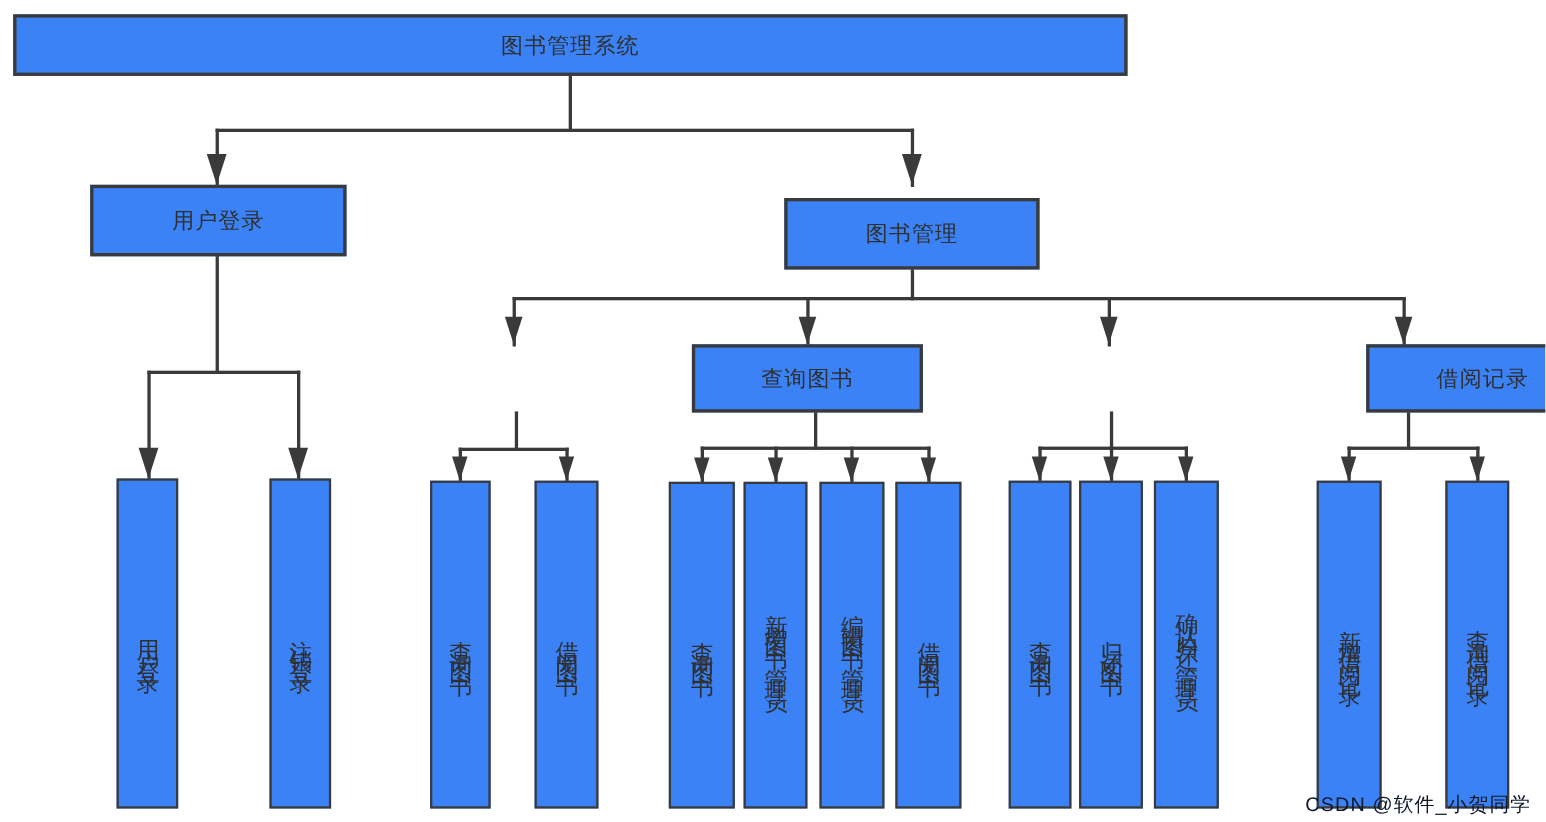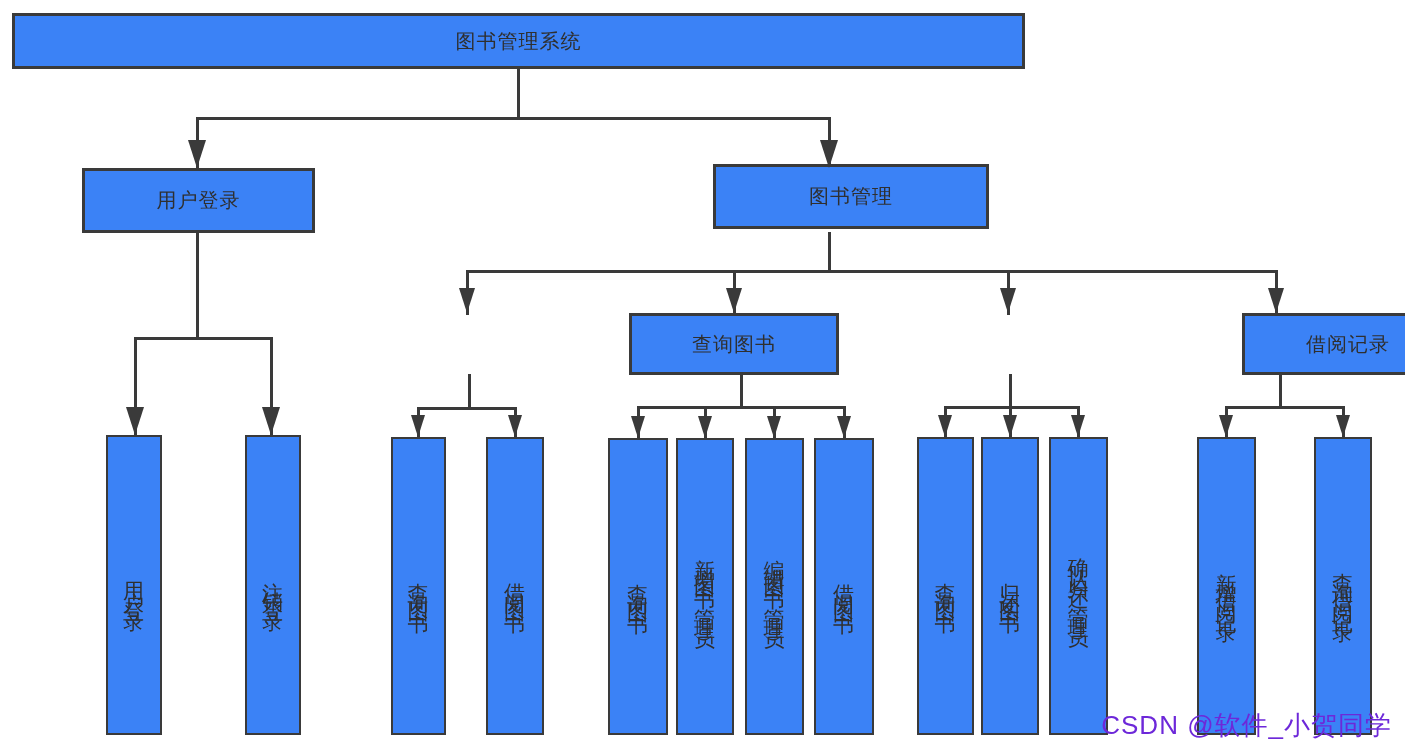--- a/index.html
+++ b/index.html
@@ -50,23 +50,23 @@
   .arrow {
     position: absolute;
     width: 0;
     height: 0;
     z-index: 3;
   }
   .watermark {
     position: absolute;
     right: 13px;
     bottom: 4px;
-    font-size: 26px;
+    font-size: 18px;
     letter-spacing: 1px;
-    color: #6d28d9;
+    color: #0f172a;
     z-index: 5;
     white-space: nowrap;
   }
 </style>
 </head>
 <body>
 
 <div class="canvas">
   <div class="watermark">CSDN @软件_小贺同学</div>
 <div class="line" style="left: 516.5px; top: 67.5px; width: 3px; height: 52px; background: rgb(58, 58, 58);"></div>
@@ -120,21 +120,21 @@
     <div class="arrow" style="left: 1002.5px; top: 415px; border-left: 7.5px solid transparent; border-right: 7.5px solid transparent; border-top: 22px solid rgb(58, 58, 58);"></div>
     <div class="arrow" style="left: 1070.5px; top: 415px; border-left: 7.5px solid transparent; border-right: 7.5px solid transparent; border-top: 22px solid rgb(58, 58, 58);"></div>
     <div class="arrow" style="left: 1218.5px; top: 415px; border-left: 7.5px solid transparent; border-right: 7.5px solid transparent; border-top: 22px solid rgb(58, 58, 58);"></div>
     <div class="arrow" style="left: 1335.5px; top: 415px; border-left: 7.5px solid transparent; border-right: 7.5px solid transparent; border-top: 22px solid rgb(58, 58, 58);"></div>
     <div class="node h" style="left: 12px; top: 13px; width: 1013px; height: 56px; border-color: rgb(58, 58, 58); color: rgb(47, 47, 47);">
       <span>图书管理系统</span>
     </div>
     <div class="node h" style="left: 82px; top: 168px; width: 233px; height: 65px; border-color: rgb(58, 58, 58); color: rgb(47, 47, 47);">
       <span>用户登录</span>
     </div>
-    <div class="node h" style="left: 713px; top: 164px; width: 276px; height: 65px; border-color: rgb(58, 58, 58); color: rgb(47, 47, 47);">
+    <div class="node h" style="left: 713px; top: 180px; width: 232px; height: 65px; border-color: rgb(58, 58, 58); color: rgb(47, 47, 47);">
       <span>图书管理</span>
     </div>
     <div class="node h" style="left: 629px; top: 313px; width: 210px; height: 62px; border-color: rgb(58, 58, 58); color: rgb(47, 47, 47);">
       <span>查询图书</span>
     </div>
     <div class="node h" style="left: 1242px; top: 313px; width: 212px; height: 62px; border-color: rgb(58, 58, 58); color: rgb(47, 47, 47); text-align: right;">
       <span>借阅记录</span>
     </div>
     <div class="node v" style="left: 106px; top: 435px; width: 56px; height: 300px; border-color: rgb(58, 58, 58); color: rgb(47, 47, 47);">
       <span>用户登录</span>

